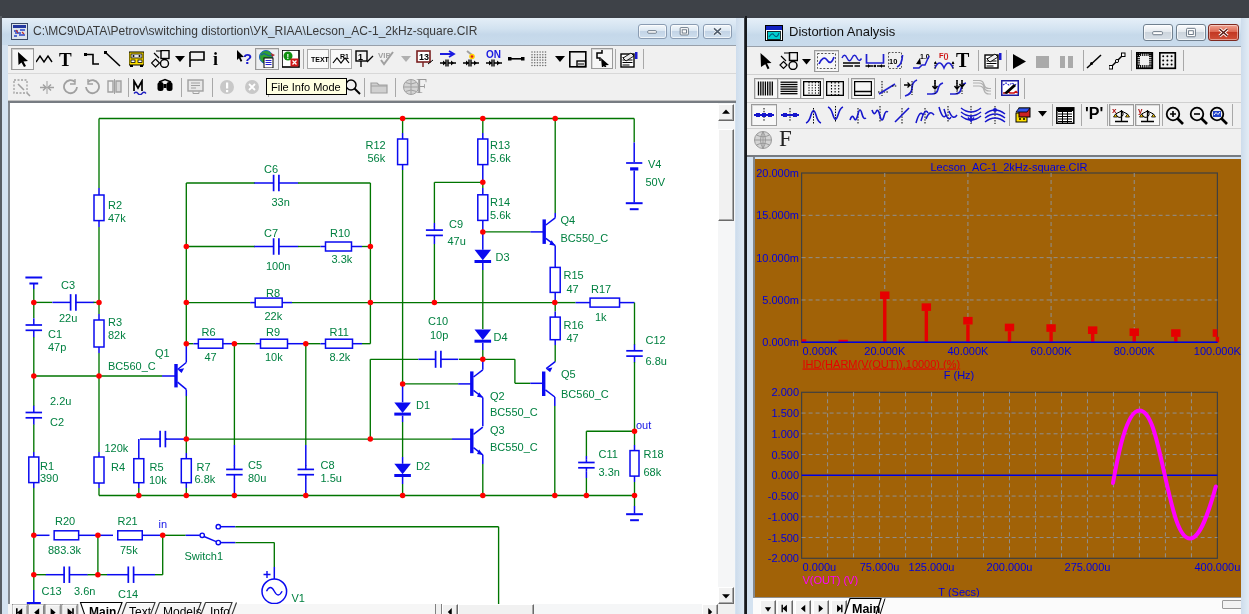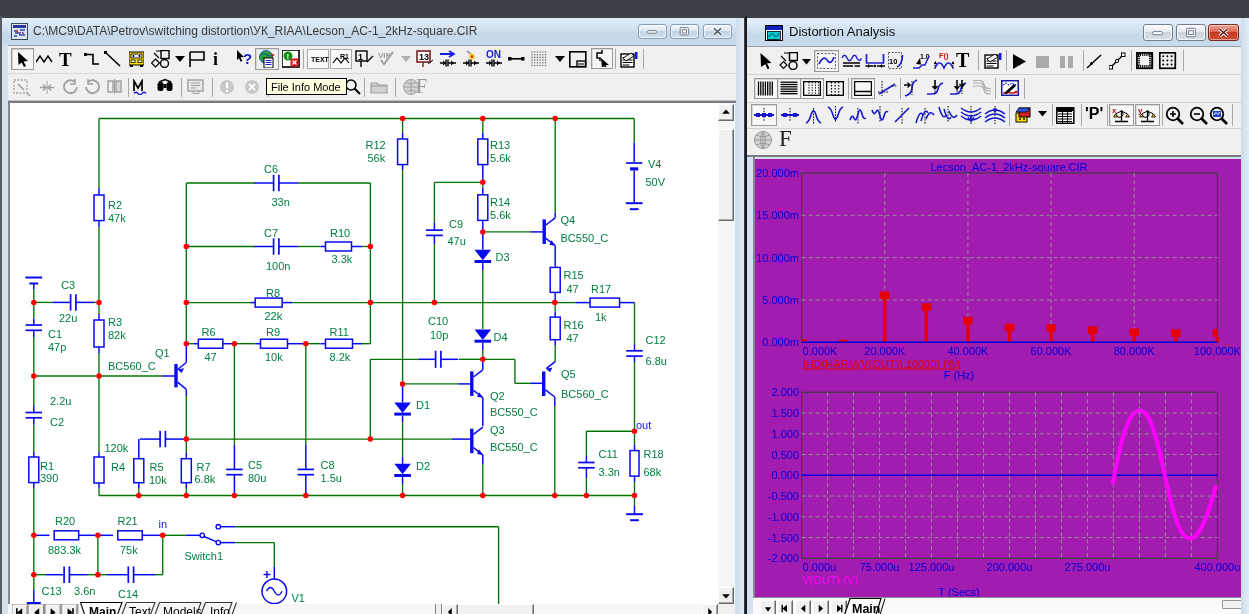--- a/index.html
+++ b/index.html
@@ -1116,21 +1116,21 @@
         </svg>
         <div class="sep" style="left:487px;top:88px;height:22px"></div>
         <svg class="abs" style="left:8px;top:114px" width="20" height="20" viewBox="0 0 20 20">
           <circle cx="10" cy="10" r="8.5" fill="#d4d4d4" stroke="#9a9a9a"></circle>
           <path d="M1.5 10 h17 M10 1.5 v17 M3.5 5 q6.5 3.5 13 0 M3.5 15 q6.5 -3.5 13 0" stroke="#9a9a9a" fill="none"></path>
           <path d="M10 1.5 q-5 8.5 0 17 M10 1.5 q5 8.5 0 17" stroke="#9a9a9a" fill="none"></path>
         </svg>
         <div class="abs" style="left:34px;top:110px;font-family:'Liberation Serif',serif;font-size:23px;color:#222">F</div>
       </div>
  <div class="abs" style="left:8px;top:141px;width:2px;height:440px;background:#84898f"></div>
- <div class="abs" style="left:10px;top:143px;width:488.5px;height:438px;background:#a21caf">
+ <div class="abs" style="left:10px;top:143px;width:488.5px;height:438px;background:#a16207">
         <svg width="488.5" height="438" viewBox="755 143 488.5 438" style="position:absolute;left:0;top:0">
           <text x="1009" y="154.5" font-size="11" fill="#0000dd" text-anchor="middle">Lecson_AC-1_2kHz-square.CIR</text>
           <rect x="801.6" y="157" width="415.80000000000007" height="169.3" fill="none" stroke="#404040" stroke-width="1.2"></rect>
           <text x="799" y="161.0" font-size="11" fill="#0000dd" text-anchor="end">20.000m</text>
           <line x1="801.6" y1="199.325" x2="1217.4" y2="199.325" stroke="#909090" stroke-width="1" stroke-dasharray="4,3"></line>
           <text x="799" y="203.325" font-size="11" fill="#0000dd" text-anchor="end">15.000m</text>
           <line x1="801.6" y1="241.65" x2="1217.4" y2="241.65" stroke="#909090" stroke-width="1" stroke-dasharray="4,3"></line>
           <text x="799" y="245.65" font-size="11" fill="#0000dd" text-anchor="end">10.000m</text>
           <line x1="801.6" y1="283.975" x2="1217.4" y2="283.975" stroke="#909090" stroke-width="1" stroke-dasharray="4,3"></line>
           <text x="799" y="287.975" font-size="11" fill="#0000dd" text-anchor="end">5.000m</text>

